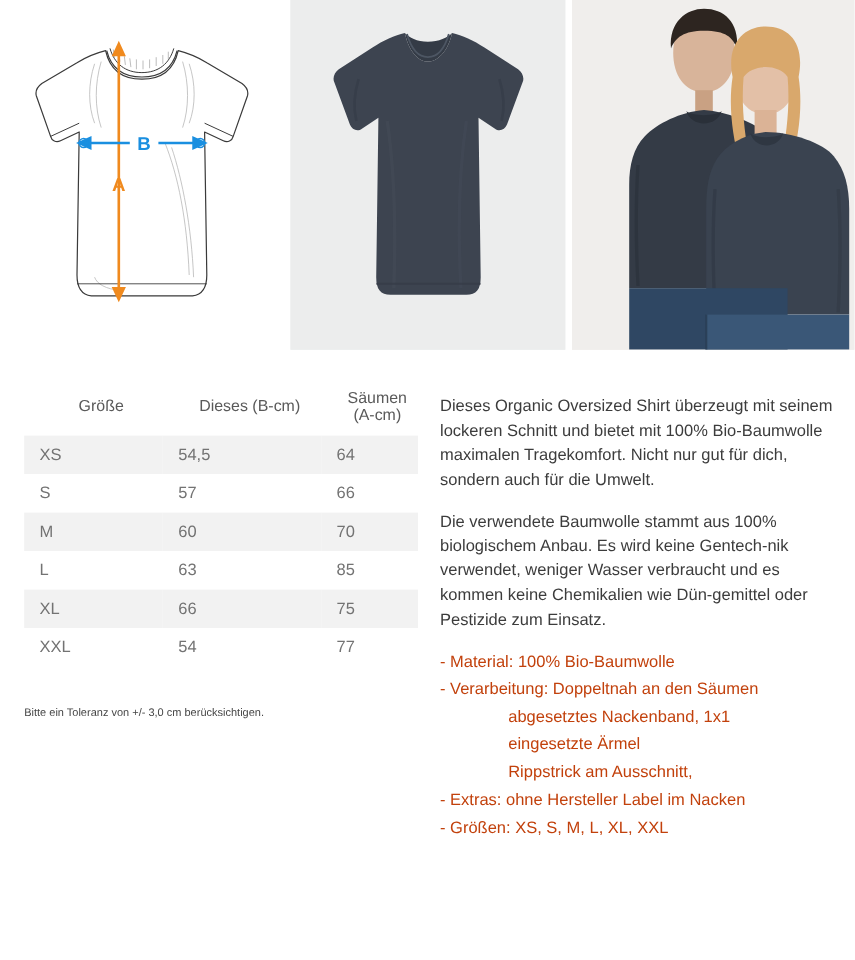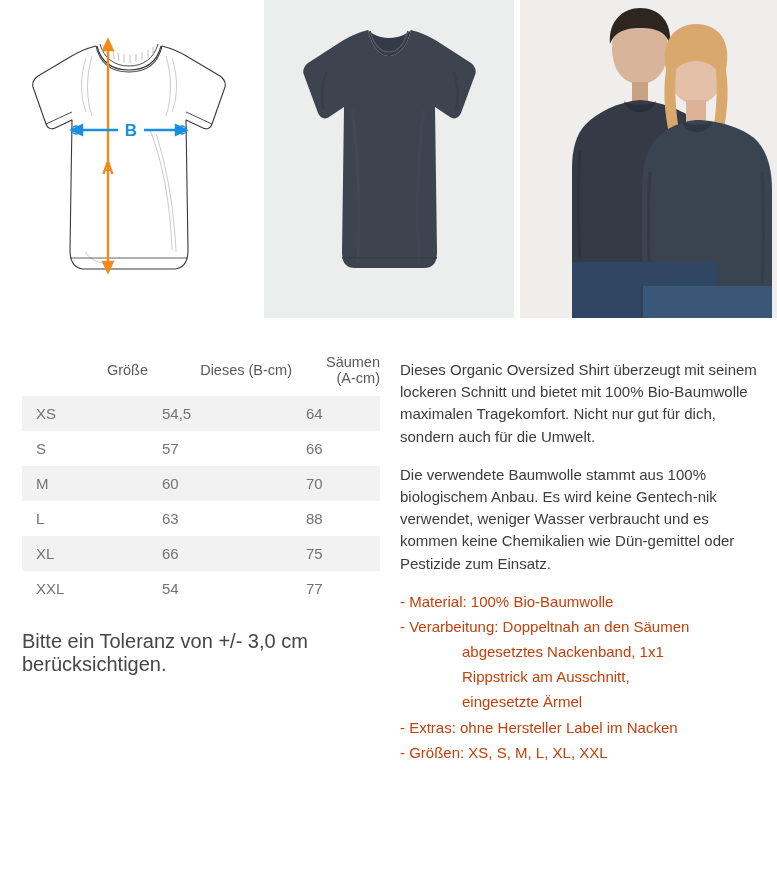--- a/index.html
+++ b/index.html
@@ -59,21 +59,21 @@
 
   
   table.size-table {
     border-collapse: collapse;
     width: 358px;
     margin-top: 26px;
     font-size: 14.5px;
     color: #6a6a6a;
   }
   table.size-table th {
-    text-align: right;
+    text-align: center;
     font-weight: normal;
     color: #5a5a5a;
     padding: 10px 0 10px 14px;
     background: #ffffff;
     font-size: 14.5px;
   }
   table.size-table td {
     padding: 9px 0 9px 14px;
     font-size: 15px;
     color: #737373;
@@ -83,22 +83,22 @@
   }
   table.size-table tbody tr:nth-child(even) td {
     background: #ffffff;
   }
   table.size-table thead tr th:nth-child(1),
   table.size-table tbody tr td:nth-child(1) { width: 112px; }
   table.size-table thead tr th:nth-child(2),
   table.size-table tbody tr td:nth-child(2) { width: 130px; }
 
   .tolerance {
-    margin-top: 24px;
-    font-size: 20px;
+    margin-top: 37px;
+    font-size: 10px;
     color: #464646;
     padding-left: 0;
   }
 
   
   .desc p {
     margin: 0 0 16px 0;
     font-size: 15px;
     line-height: 1.48;
     color: #3c3c3c;
@@ -279,21 +279,21 @@
           <td>66</td>
         </tr>
         <tr>
           <td>M</td>
           <td>60</td>
           <td>70</td>
         </tr>
         <tr>
           <td>L</td>
           <td>63</td>
-          <td>88</td>
+          <td>85</td>
         </tr>
         <tr>
           <td>XL</td>
           <td>66</td>
           <td>75</td>
         </tr>
         <tr>
           <td>XXL</td>
           <td>54</td>
           <td>77</td>
@@ -307,19 +307,19 @@
   <div class="right-col">
     <div class="desc">
       <p class="desc-top">Dieses Organic Oversized Shirt überzeugt mit seinem lockeren Schnitt und bietet mit 100% Bio-Baumwolle maximalen Tragekomfort. Nicht nur gut für dich, sondern auch für die Umwelt.</p>
       <p>Die verwendete Baumwolle stammt aus 100% biologischem Anbau. Es wird keine Gentech-nik verwendet, weniger Wasser verbraucht und es kommen keine Chemikalien wie Dün-gemittel oder Pestizide zum Einsatz.</p>
     </div>
 
     <ul class="spec-list">
       <li>- Material: 100% Bio-Baumwolle</li>
       <li>- Verarbeitung: Doppeltnah an den Säumen</li>
       <li class="spec-cont">abgesetztes Nackenband, 1x1</li>
+      <li class="spec-cont">eingesetzte Ärmel</li>
       <li class="spec-cont">Rippstrick am Ausschnitt,</li>
-      <li class="spec-cont">eingesetzte Ärmel</li>
       <li>- Extras: ohne Hersteller Label im Nacken</li>
       <li>- Größen: XS, S, M, L, XL, XXL</li>
     </ul>
   </div>
 </div>
 
 </body></html>

